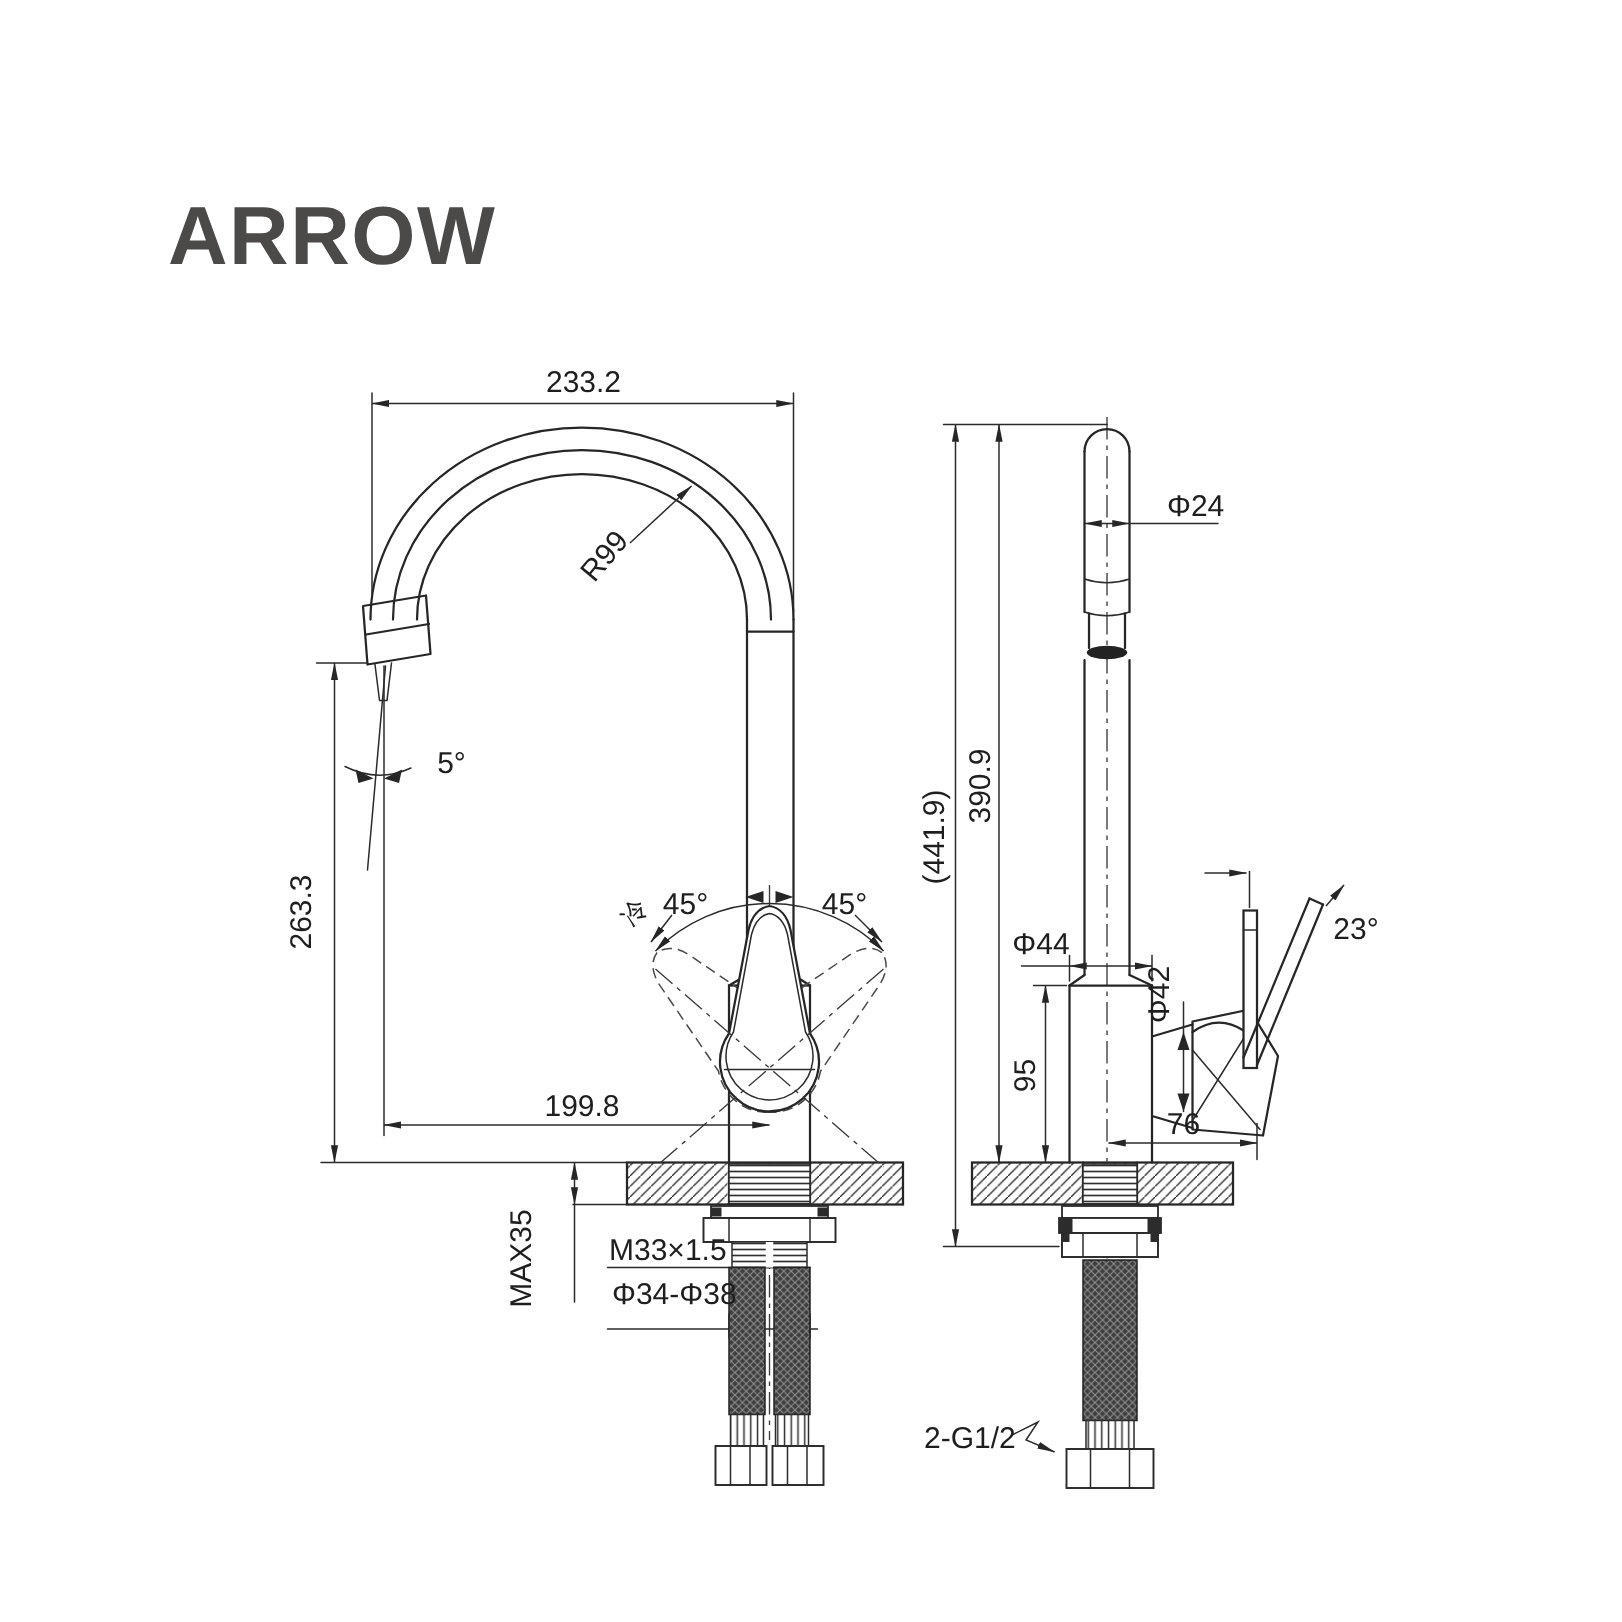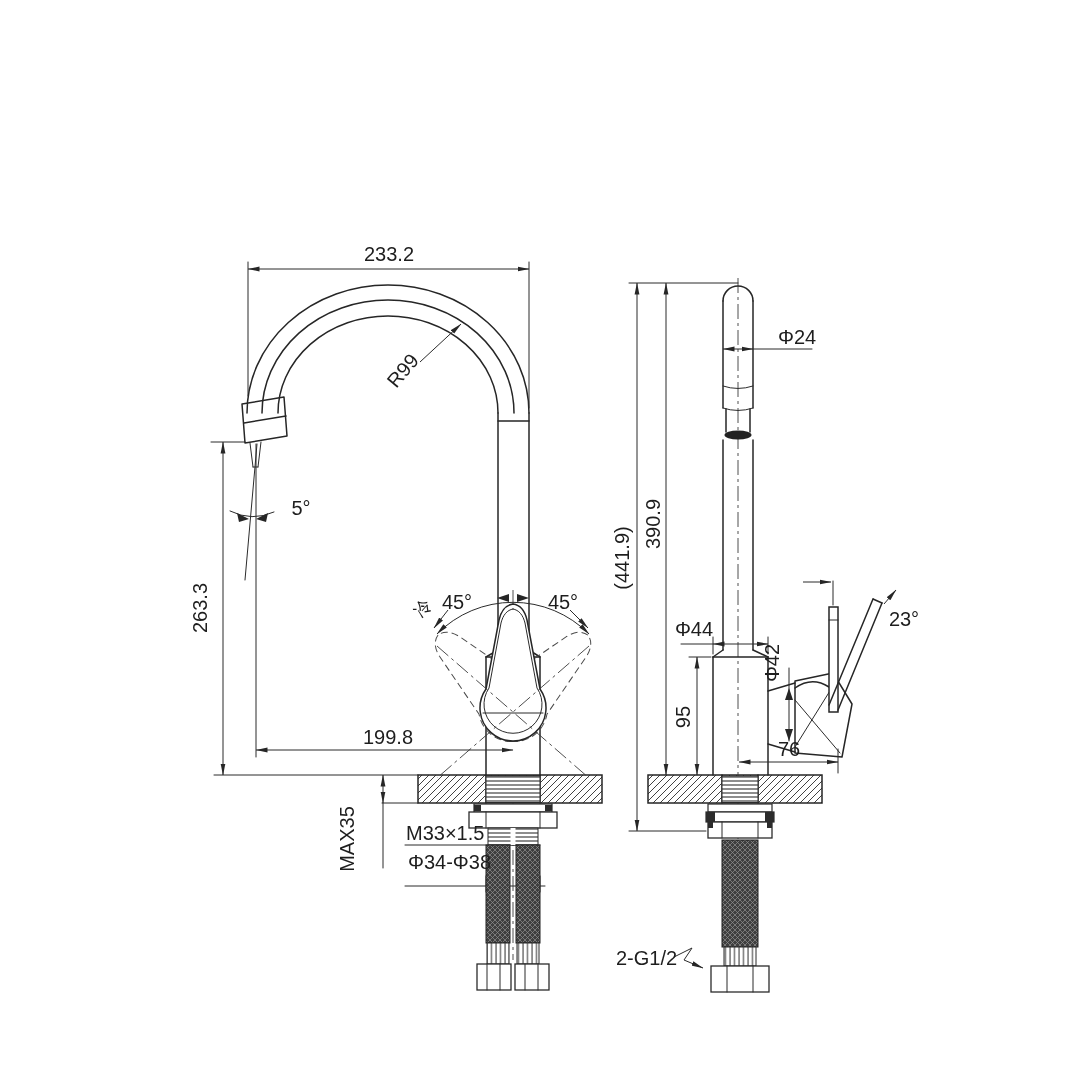--- a/index.html
+++ b/index.html
@@ -17,20 +17,21 @@
   .wfill{fill:#ffffff;}
   .arrowpoly{fill:#262626;stroke:none;}
   .darkbit{fill:#2c2c2c;stroke:none;}
   text{fill:#1e1e1e;font-family:"Liberation Sans",sans-serif;font-size:20px;}
   .small{font-size:17px;}
 </style>
 </head>
 <body>
 
 <div id="stage">
+  <div id="logo">ARROW</div>
 
   <svg width="1081" height="1081" viewBox="0 0 1081 1081">
     <defs>
       <marker id="ah" viewBox="0 0 12 6" refX="11.5" refY="3" markerWidth="12" markerHeight="6" orient="auto-start-reverse" markerUnits="userSpaceOnUse">
         <path d="M0,0.6 L12,3 L0,5.4 Z" fill="#262626"></path>
       </marker>
       <pattern id="hatch" patternUnits="userSpaceOnUse" width="7" height="7">
         <path d="M0,7 L7,0" stroke="#2d2d2d" stroke-width="0.9" fill="none"></path>
       </pattern>
       <pattern id="thread" patternUnits="userSpaceOnUse" width="6" height="4">

